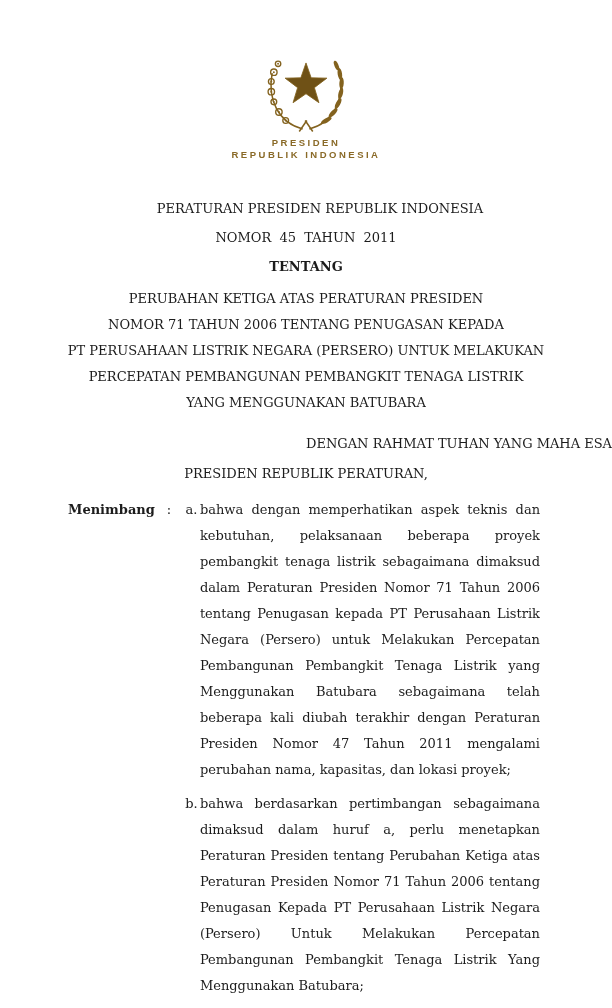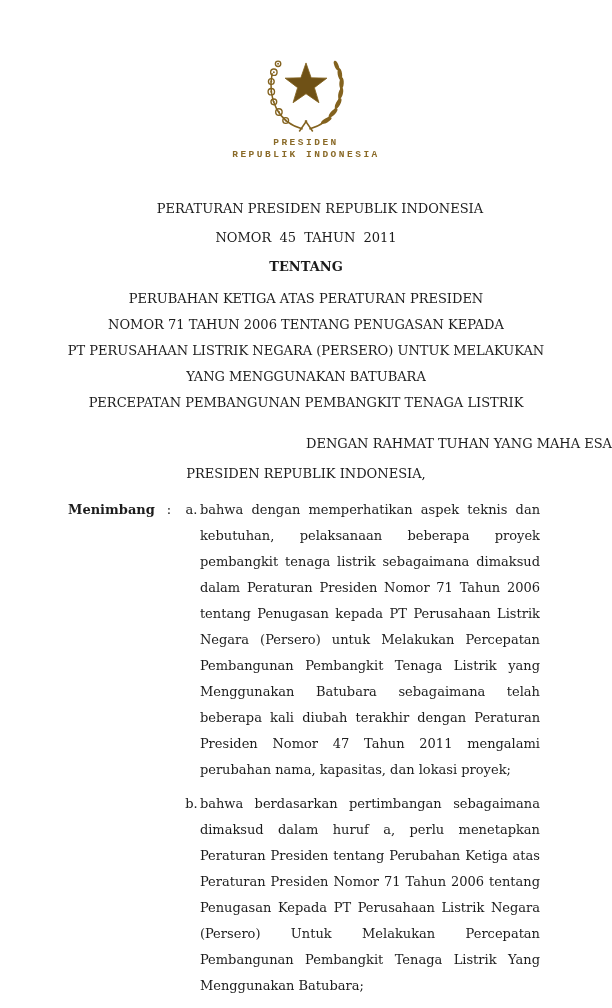--- a/index.html
+++ b/index.html
@@ -11,21 +11,21 @@
     position: relative;
     overflow: hidden;
   }
   .page { width: 612px; height: 1008px; background: #ffffff; }
 
   
   .letterhead { text-align: center; padding-top: 46px; }
   .emblem-svg { display: block; margin: 0 auto; }
   .org {
     margin-top: 3px;
-    font-family: Liberation Mono, monospace;
+    font-family: Liberation Sans, sans-serif;
     font-weight: bold;
     font-size: 9.5px;
     letter-spacing: 2.5px;
     line-height: 12px;
     color: #8a6a28;
   }
 
   
   .headings { text-align: center; font-size: 13px; }
   .h-line1 { margin-top: 40px; padding-left: 28px; }
@@ -112,26 +112,26 @@
 
   <main class="headings">
     <div class="h-line1">PERATURAN PRESIDEN REPUBLIK INDONESIA</div>
     <div class="h-line2">NOMOR  45  TAHUN  2011</div>
     <div class="h-line3">TENTANG</div>
 
     <div class="title-block">
       <div>PERUBAHAN KETIGA ATAS PERATURAN PRESIDEN</div>
       <div>NOMOR 71 TAHUN 2006 TENTANG PENUGASAN KEPADA</div>
       <div>PT PERUSAHAAN LISTRIK NEGARA (PERSERO) UNTUK MELAKUKAN</div>
+      <div>PERCEPATAN PEMBANGUNAN PEMBANGKIT TENAGA LISTRIK</div>
       <div>YANG MENGGUNAKAN BATUBARA</div>
-      <div>PERCEPATAN PEMBANGUNAN PEMBANGKIT TENAGA LISTRIK</div>
     </div>
 
     <div class="invocation">DENGAN RAHMAT TUHAN YANG MAHA ESA</div>
-    <div class="authority">PRESIDEN REPUBLIK INDONESIA,</div>
+    <div class="authority">PRESIDEN REPUBLIK PERATURAN,</div>
 
     <section class="considerations">
       <div class="cons-row">
         <div class="cons-label">Menimbang</div>
         <div class="cons-colon">:</div>
         <div class="cons-items">
           <div class="cons-item">
             <div class="cons-marker">a.</div>
             <div class="cons-text">bahwa dengan memperhatikan aspek teknis dan kebutuhan, pelaksanaan beberapa proyek pembangkit tenaga listrik sebagaimana dimaksud dalam Peraturan Presiden Nomor 71 Tahun 2006 tentang Penugasan kepada PT Perusahaan Listrik Negara (Persero) untuk Melakukan Percepatan Pembangunan Pembangkit Tenaga Listrik yang Menggunakan Batubara sebagaimana telah beberapa kali diubah terakhir dengan Peraturan Presiden Nomor 47 Tahun 2011 mengalami perubahan nama, kapasitas, dan lokasi proyek;</div>
           </div>

